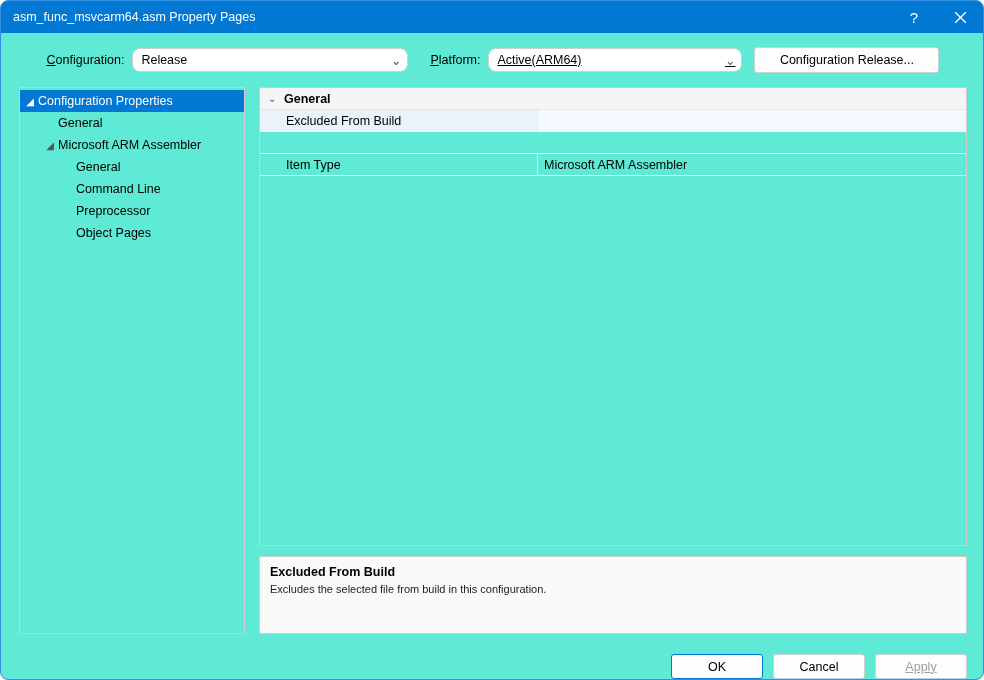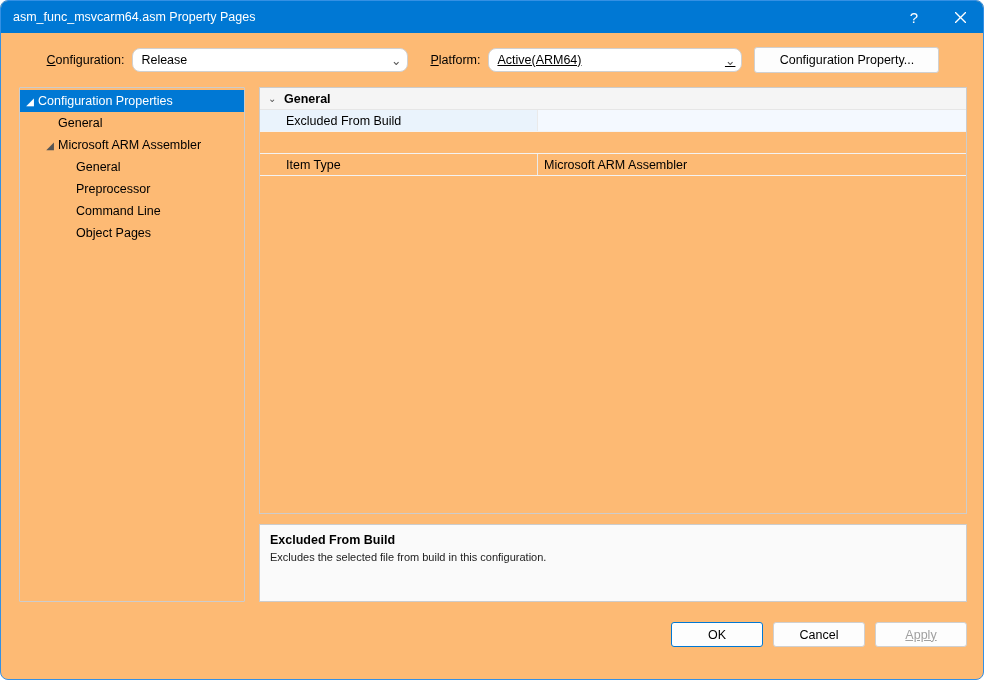--- a/index.html
+++ b/index.html
@@ -16,21 +16,21 @@
       font-size: 12px;
     }
     .window {
       width: 984px;
       height: 680px;
       border: 1px solid #3490e4;
       border-radius: 8px;
       overflow: hidden;
       display: flex;
       flex-direction: column;
-      background: #fdba74;
+      background: #5eead4;
     }
     .titlebar {
       background: #0078d4;
       color: #fff;
       height: 32px;
       display: flex;
       align-items: center;
       padding-left: 12px;
       font-size: 12.5px;
       position: relative;
@@ -179,21 +179,21 @@
       height: 78px;
       padding: 8px 10px;
       background: #fafafa;
     }
     .desc-title { font-weight: 600; font-size: 12.5px; margin-bottom: 4px; }
     .desc-text { font-size: 11px; color: #222; }
     .footer {
       display: flex;
       justify-content: flex-end;
       gap: 10px;
-      padding: 10px 16px 32px 0;
+      padding: 10px 16px 0 0;
     }
     .footer .btn { width: 92px; height: 25px; }
     .btn.primary { border: 1px solid #0078d4; }
     .btn.disabled { color: #a0a0a0; text-decoration: underline; }
     .close-svg { width: 11px; height: 11px; }
   </style>
 </head>
 <body>
 
 <div class="window">
@@ -214,45 +214,45 @@
     <div class="combo combo-configuration">
       <span>Release</span>
       <span class="chev">⌄</span>
     </div>
     <span style="width:6px"></span>
     <span class="toolbar-label"><span class="underline">P</span><span>latform:</span></span>
     <div class="combo combo-platform">
       <span>Active(ARM64)</span>
       <span class="chev">⌄</span>
     </div>
-    <div class="btn config-mgr-btn">Configuration Property...</div>
+    <div class="btn config-mgr-btn">Configuration Release...</div>
   </div>
 
   <div class="content">
 
     <div class="tree">
       <div class="tree-item level1 selected">
         <span class="exp">◢</span>
         <span>Configuration Properties</span>
       </div>
       <div class="tree-item level2x">
         <span>General</span>
       </div>
       <div class="tree-item level2 haschildren">
         <span class="exp" style="color:#555;">◢</span>
         <span>Microsoft ARM Assembler</span>
       </div>
       <div class="tree-item level3">
         <span>General</span>
       </div>
       <div class="tree-item level3">
+        <span>Command Line</span>
+      </div>
+      <div class="tree-item level3">
         <span>Preprocessor</span>
-      </div>
-      <div class="tree-item level3">
-        <span>Command Line</span>
       </div>
       <div class="tree-item level3">
         <span>Object Pages</span>
       </div>
     </div>
 
     <div class="right-pane">
       <div class="grid">
         <div class="grid-header">
           <span class="chev">⌄</span>

